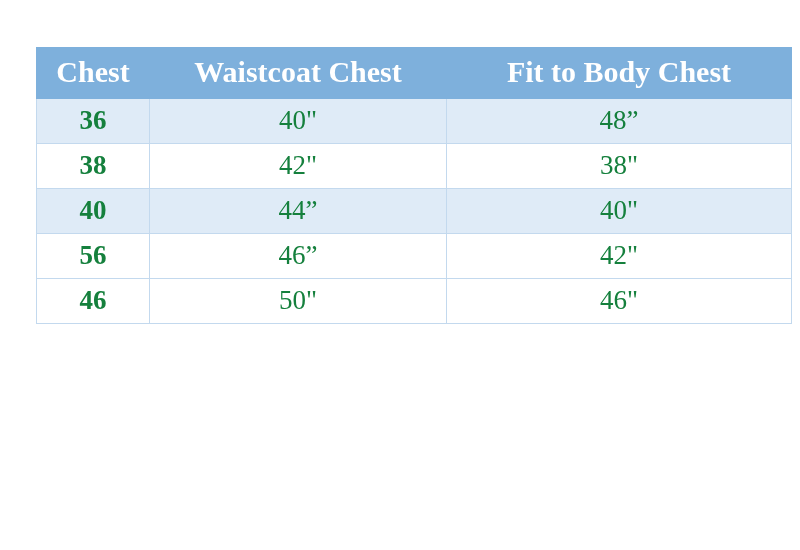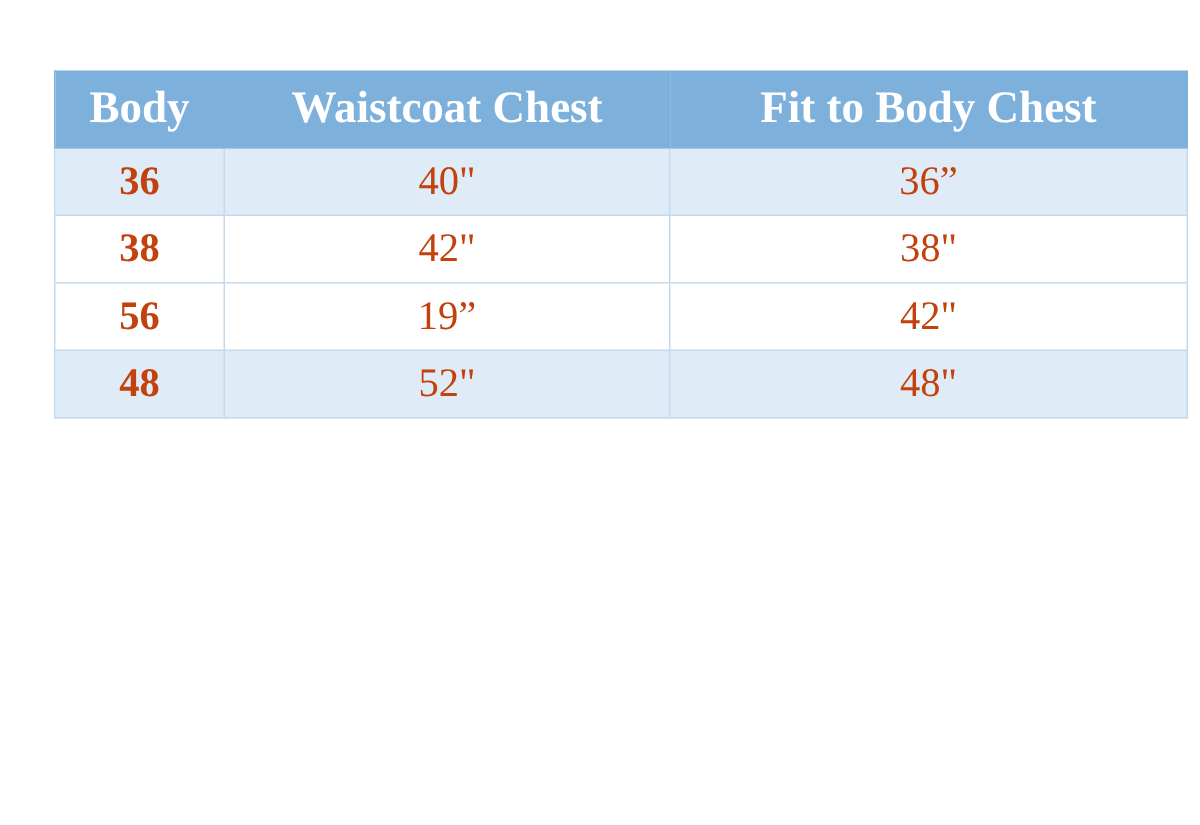--- a/index.html
+++ b/index.html
@@ -41,21 +41,21 @@
     white-space: nowrap;
   }
   table.size-chart th.col-size { width: 104px; }
   table.size-chart th.col-waistcoat { width: 288px; }
   table.size-chart th.col-fit { width: 336px; }
 
   table.size-chart td {
     font-family: "Liberation Serif", serif;
     font-size: 27px;
     text-align: center;
-    color: #c2410c;
+    color: #15803d;
     border: 1px solid #c3d9ee;
     padding: 6px 4px 7px 4px;
     height: 40px;
     box-sizing: border-box;
   }
   table.size-chart td.size-cell {
     font-weight: bold;
   }
   table.size-chart tbody tr.odd td {
     background: #dfebf7;
@@ -66,42 +66,47 @@
   }
 </style>
 </head>
 <body>
 
 <div class="page">
   <div class="table-wrap">
     <table class="size-chart">
       <thead>
         <tr>
-          <th class="col-size">Body</th>
+          <th class="col-size">Chest</th>
           <th class="col-waistcoat">Waistcoat Chest</th>
           <th class="col-fit">Fit to Body Chest</th>
         </tr>
       </thead>
       <tbody>
         <tr class="odd">
           <td class="size-cell">36</td>
           <td>40"</td>
-          <td>36”</td>
+          <td>48”</td>
         </tr>
         <tr class="even">
           <td class="size-cell">38</td>
           <td>42"</td>
           <td>38"</td>
         </tr>
+        <tr class="odd">
+          <td class="size-cell">40</td>
+          <td>44”</td>
+          <td>40"</td>
+        </tr>
         <tr class="even">
           <td class="size-cell">56</td>
-          <td>19”</td>
+          <td>46”</td>
           <td>42"</td>
         </tr>
-        <tr class="odd">
-          <td class="size-cell">48</td>
-          <td>52"</td>
-          <td>48"</td>
+        <tr class="even">
+          <td class="size-cell">46</td>
+          <td>50"</td>
+          <td>46"</td>
         </tr>
       </tbody>
     </table>
   </div>
 </div>
 
 </body></html>

